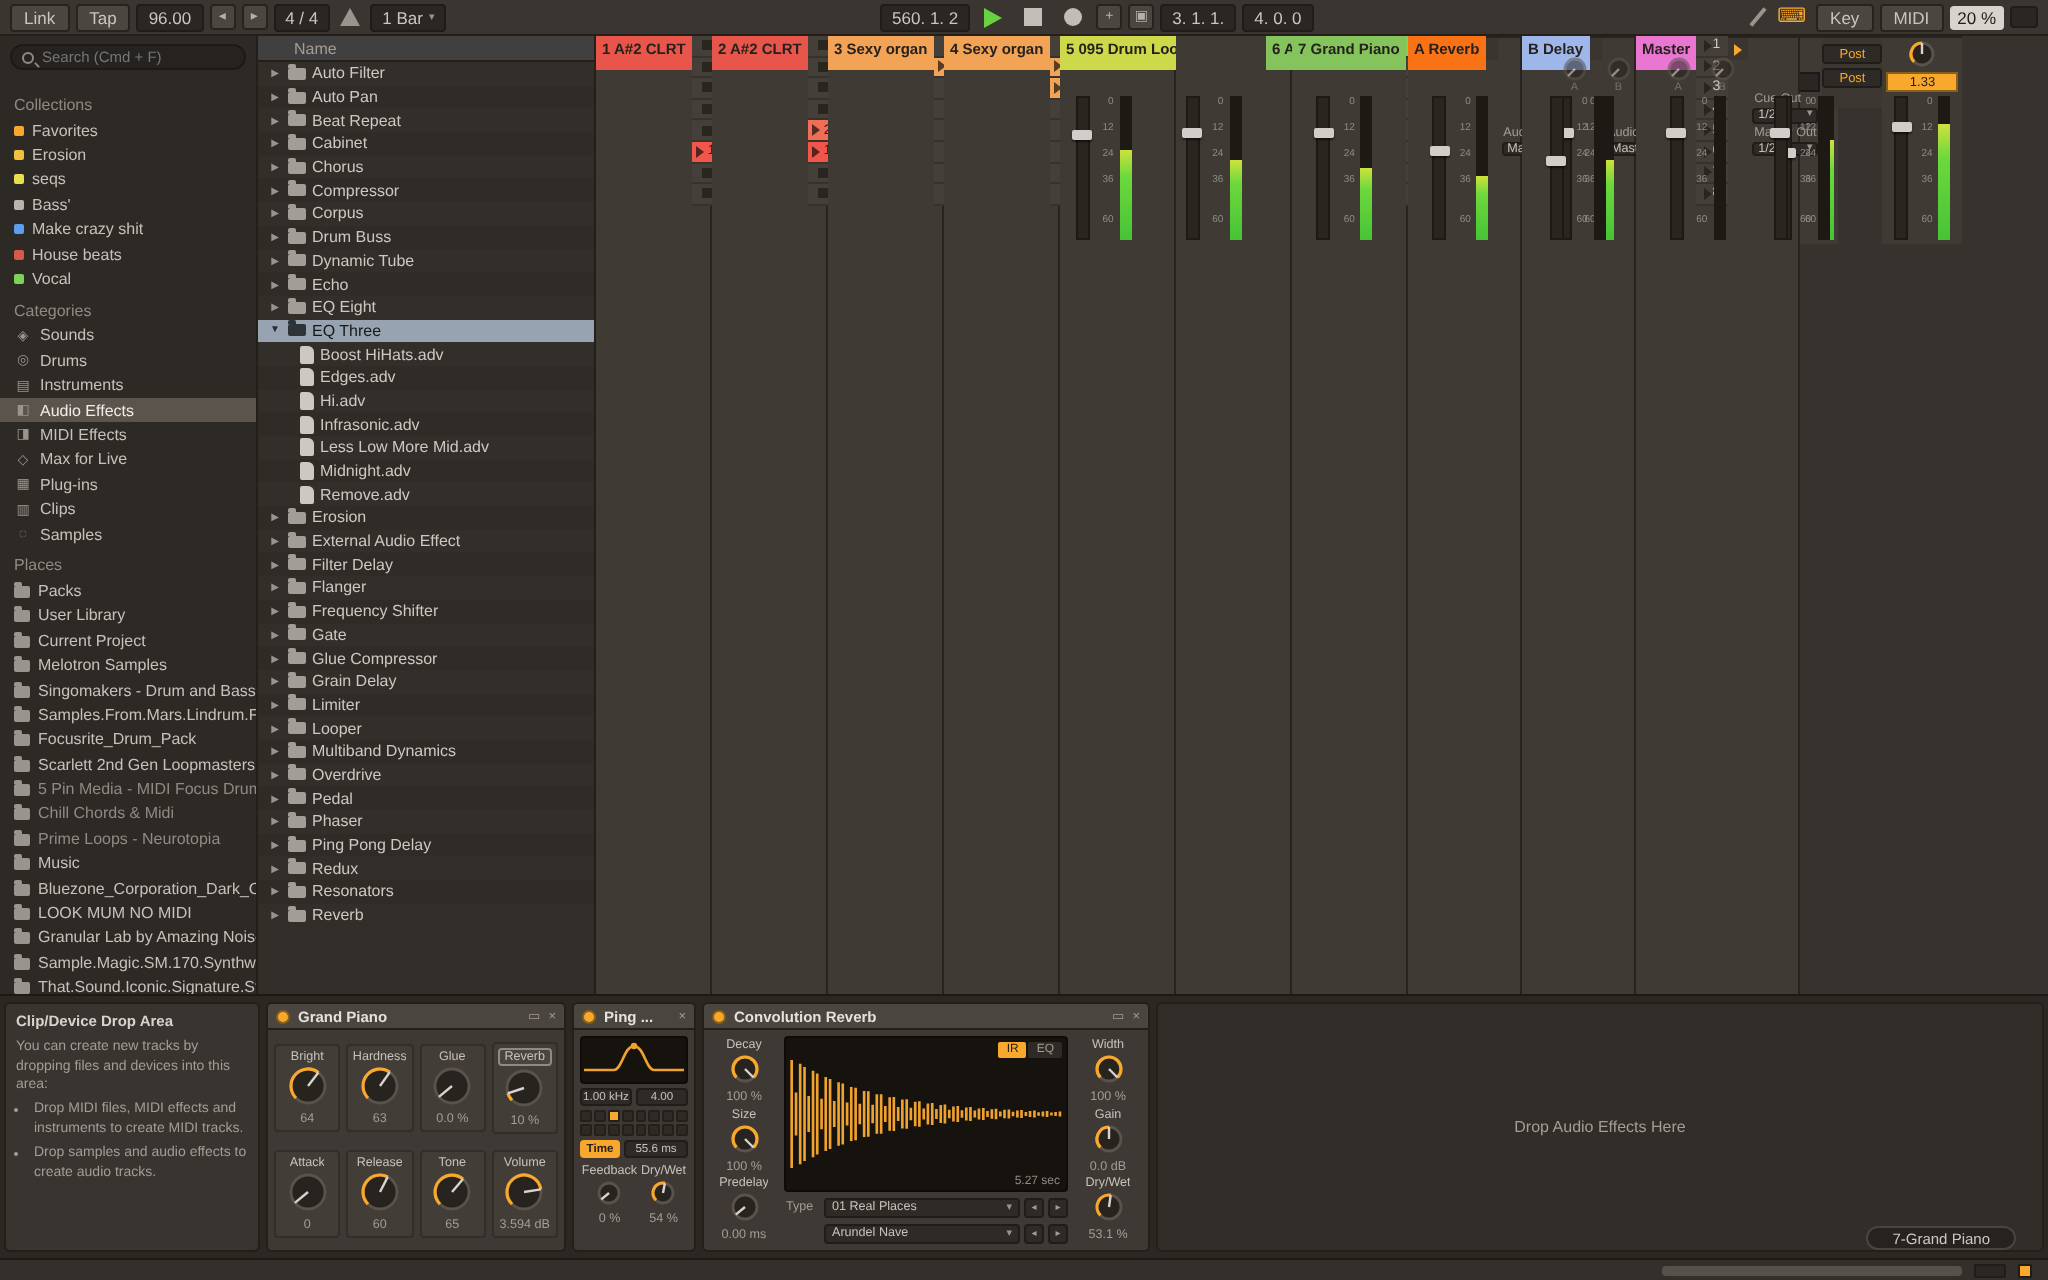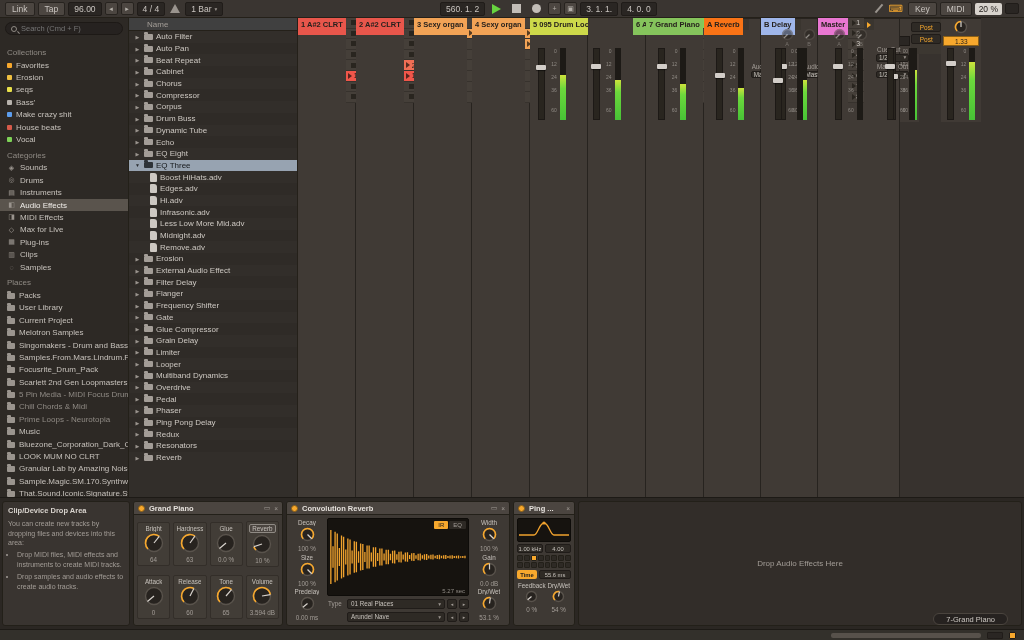--- a/index.html
+++ b/index.html
@@ -312,21 +312,21 @@
             <div class="b-item">
               <span class="pico"></span>
               <span class="b-label">Music</span>
             </div>
             <div class="b-item">
               <span class="pico"></span>
               <span class="b-label">Bluezone_Corporation_Dark_Cir</span>
             </div>
             <div class="b-item">
               <span class="pico"></span>
-              <span class="b-label">LOOK MUM NO CLRT</span>
+              <span class="b-label">LOOK MUM NO MIDI</span>
             </div>
             <div class="b-item">
               <span class="pico"></span>
               <span class="b-label">Granular Lab by Amazing Noises</span>
             </div>
             <div class="b-item">
               <span class="pico"></span>
               <span class="b-label">Sample.Magic.SM.170.Synthwav</span>
             </div>
             <div class="b-item">
@@ -1590,20 +1590,80 @@
           <div class="knob-ctl">
             <div class="knob-label">Volume</div>
             <div class="knob-svg"><svg width="20" height="20" viewBox="0 0 20 20">
                 <circle cx="10" cy="10" r="8.5" fill="#27231f" stroke="#59534c" stroke-width="1.4"></circle>
                 <path d="M3.99 16.01 A8.5 8.5 0 1 1 18.40 8.67" fill="none" stroke="#f7a82d" stroke-width="1.6"></path>
                 <line x1="10" y1="10" x2="18.40" y2="8.67" stroke="#d8d3cd" stroke-width="1.2"></line>
               </svg></div>
             <div class="knob-value">3.594 dB</div>
           </div>
         </div>
+    </div>
+
+    <div class="device" id="ping-device">
+      <div class="dev-title">
+        <span class="dev-toggle"></span>
+        <span>Ping ...</span>
+        <span class="flex"></span>
+        <span class="dev-ico">×</span>
+      </div>
+      <div id="ping-body">
+        <div id="ping-display"><svg width="100%" height="100%" viewBox="0 0 52 22" preserveAspectRatio="none">
+              <path d="M1 16 L16 16 C20 16 21 4 26 4 C31 4 32 16 36 16 L51 16" fill="none" stroke="#f0a22e" stroke-width="1.3"></path>
+              <circle cx="26" cy="4" r="1.6" fill="#f0a22e"></circle>
+            </svg></div>
+        <div class="ping-vals">
+          <div class="ping-val">1.00 kHz</div>
+          <div class="ping-val">4.00</div>
+        </div>
+        <div id="ping-grid">
+            <div class="cell"></div>
+            <div class="cell"></div>
+            <div class="cell active"></div>
+            <div class="cell"></div>
+            <div class="cell"></div>
+            <div class="cell"></div>
+            <div class="cell"></div>
+            <div class="cell"></div>
+            <div class="cell"></div>
+            <div class="cell"></div>
+            <div class="cell"></div>
+            <div class="cell"></div>
+            <div class="cell"></div>
+            <div class="cell"></div>
+            <div class="cell"></div>
+            <div class="cell"></div>
+          </div>
+        <div class="ping-time">
+          <div class="time-btn">Time</div>
+          <div class="time-val">55.6 ms</div>
+        </div>
+        <div class="ping-knobs" id="ping-knobs">
+            <div class="knob-ctl">
+              <div class="knob-label">Feedback</div>
+              <div class="knob-svg"><svg width="13" height="13" viewBox="0 0 13 13">
+                  <circle cx="6.5" cy="6.5" r="5" fill="#27231f" stroke="#59534c" stroke-width="1.4"></circle>
+                  <line x1="6.5" y1="6.5" x2="2.65" y2="9.69" stroke="#d8d3cd" stroke-width="1.2"></line>
+                </svg></div>
+              <div class="knob-value">0 %</div>
+            </div>
+            <div class="knob-ctl">
+              <div class="knob-label">Dry/Wet</div>
+              <div class="knob-svg"><svg width="13" height="13" viewBox="0 0 13 13">
+                  <circle cx="6.5" cy="6.5" r="5" fill="#27231f" stroke="#59534c" stroke-width="1.4"></circle>
+                  <path d="M2.96 10.04 A5 5 0 0 1 7.44 1.59" fill="none" stroke="#f7a82d" stroke-width="1.6"></path>
+                  <line x1="6.5" y1="6.5" x2="7.44" y2="1.59" stroke="#d8d3cd" stroke-width="1.2"></line>
+                </svg></div>
+              <div class="knob-value">54 %</div>
+            </div>
+          </div>
+      </div>
     </div>
 
     <div class="device" id="conv-device">
       <div class="dev-title">
         <span class="dev-toggle"></span>
         <span>Convolution Reverb</span>
         <span class="flex"></span>
         <span class="dev-ico">▭</span>
         <span class="dev-ico">×</span>
       </div>
@@ -1753,80 +1813,20 @@
                   <circle cx="7.5" cy="7.5" r="6" fill="#27231f" stroke="#59534c" stroke-width="1.4"></circle>
                   <path d="M3.26 11.74 A6 6 0 0 1 8.35 1.56" fill="none" stroke="#f7a82d" stroke-width="1.6"></path>
                   <line x1="7.5" y1="7.5" x2="8.35" y2="1.56" stroke="#d8d3cd" stroke-width="1.2"></line>
                 </svg></div>
               <div class="knob-value">53.1 %</div>
             </div>
           </div>
       </div>
     </div>
 
-    <div class="device" id="ping-device">
-      <div class="dev-title">
-        <span class="dev-toggle"></span>
-        <span>Ping ...</span>
-        <span class="flex"></span>
-        <span class="dev-ico">×</span>
-      </div>
-      <div id="ping-body">
-        <div id="ping-display"><svg width="100%" height="100%" viewBox="0 0 52 22" preserveAspectRatio="none">
-              <path d="M1 16 L16 16 C20 16 21 4 26 4 C31 4 32 16 36 16 L51 16" fill="none" stroke="#f0a22e" stroke-width="1.3"></path>
-              <circle cx="26" cy="4" r="1.6" fill="#f0a22e"></circle>
-            </svg></div>
-        <div class="ping-vals">
-          <div class="ping-val">1.00 kHz</div>
-          <div class="ping-val">4.00</div>
-        </div>
-        <div id="ping-grid">
-            <div class="cell"></div>
-            <div class="cell"></div>
-            <div class="cell active"></div>
-            <div class="cell"></div>
-            <div class="cell"></div>
-            <div class="cell"></div>
-            <div class="cell"></div>
-            <div class="cell"></div>
-            <div class="cell"></div>
-            <div class="cell"></div>
-            <div class="cell"></div>
-            <div class="cell"></div>
-            <div class="cell"></div>
-            <div class="cell"></div>
-            <div class="cell"></div>
-            <div class="cell"></div>
-          </div>
-        <div class="ping-time">
-          <div class="time-btn">Time</div>
-          <div class="time-val">55.6 ms</div>
-        </div>
-        <div class="ping-knobs" id="ping-knobs">
-            <div class="knob-ctl">
-              <div class="knob-label">Feedback</div>
-              <div class="knob-svg"><svg width="13" height="13" viewBox="0 0 13 13">
-                  <circle cx="6.5" cy="6.5" r="5" fill="#27231f" stroke="#59534c" stroke-width="1.4"></circle>
-                  <line x1="6.5" y1="6.5" x2="2.65" y2="9.69" stroke="#d8d3cd" stroke-width="1.2"></line>
-                </svg></div>
-              <div class="knob-value">0 %</div>
-            </div>
-            <div class="knob-ctl">
-              <div class="knob-label">Dry/Wet</div>
-              <div class="knob-svg"><svg width="13" height="13" viewBox="0 0 13 13">
-                  <circle cx="6.5" cy="6.5" r="5" fill="#27231f" stroke="#59534c" stroke-width="1.4"></circle>
-                  <path d="M2.96 10.04 A5 5 0 0 1 7.44 1.59" fill="none" stroke="#f7a82d" stroke-width="1.6"></path>
-                  <line x1="6.5" y1="6.5" x2="7.44" y2="1.59" stroke="#d8d3cd" stroke-width="1.2"></line>
-                </svg></div>
-              <div class="knob-value">54 %</div>
-            </div>
-          </div>
-      </div>
-    </div>
-
     <div id="fx-drop">
       <span>Drop Audio Effects Here</span>
     </div>
     <div id="chain-crumb">7-Grand Piano</div>
   </section>
 
   <footer id="statusbar">
     <div class="h-scroll"></div>
     <div class="sb-box"></div>
     <div class="sb-box orange"></div>

